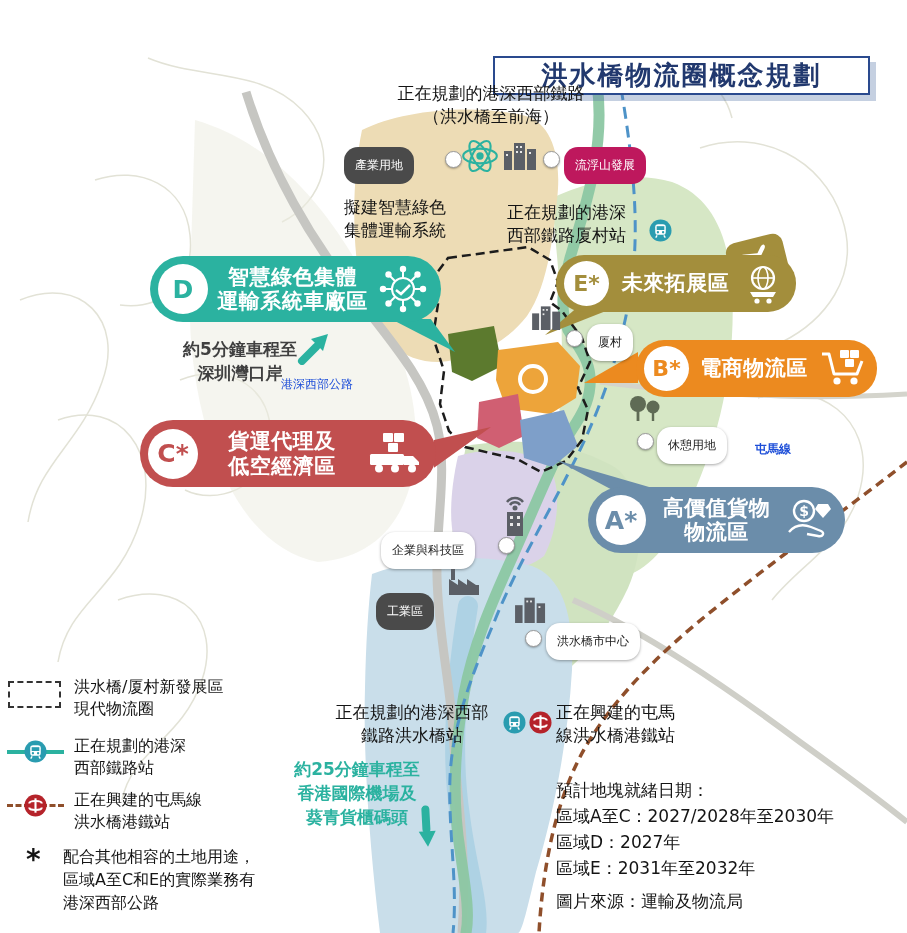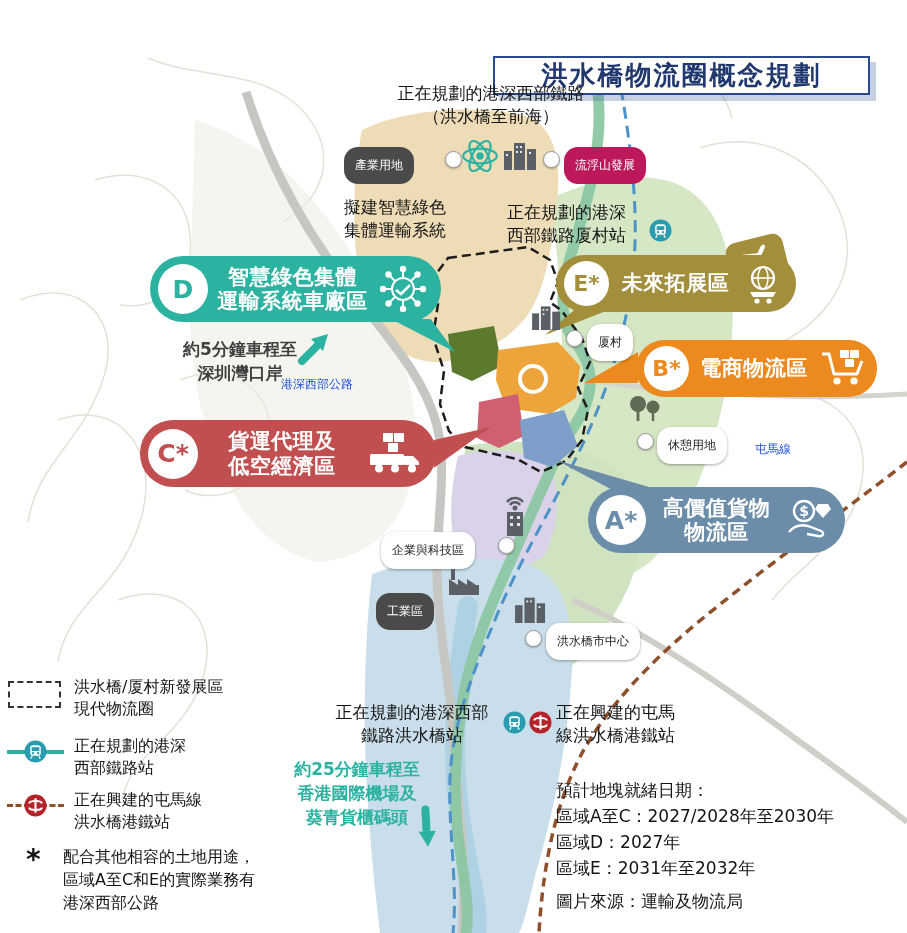--- a/index.html
+++ b/index.html
@@ -277,21 +277,21 @@
     <svg width="38" height="32" viewBox="0 0 38 32">
       <circle cx="12" cy="11" r="8" fill="#5f6b55"></circle>
       <rect x="10.6" y="17" width="2.8" height="11" fill="#5f6b55"></rect>
       <circle cx="27" cy="14" r="6.5" fill="#5f6b55"></circle>
       <rect x="25.8" y="19" width="2.4" height="9" fill="#5f6b55"></rect>
     </svg>
   </div>
   <div class="abs marker" style="left:637px; top:433px;"></div>
   <div class="abs pill pill-white" style="left:657px; top:427px;">休憩用地</div>
 
-  <div class="abs small-note" style="left:755px; top:441px;">屯馬線</div>
+  <div class="abs small-note" style="left:755px; top:441px;font-weight:bold;">屯馬線</div>
 
   <div class="abs icon-wrap" style="left:498px; top:490px;">
     <svg width="34" height="46" viewBox="0 0 34 46">
       <path d="M9,12 a10,10 0 0 1 16,0" stroke="#5b5f66" stroke-width="2.5" fill="none"></path>
       <path d="M12,15 a6,6 0 0 1 10,0" stroke="#5b5f66" stroke-width="2.5" fill="none"></path>
       <circle cx="17" cy="18" r="2.5" fill="#5b5f66"></circle>
       <rect x="9" y="22" width="16" height="24" fill="#5b5f66"></rect>
       <g fill="#e8e8e8">
           <rect x="12" y="26" width="3" height="3"></rect>
           <rect x="19" y="26" width="3" height="3"></rect>

